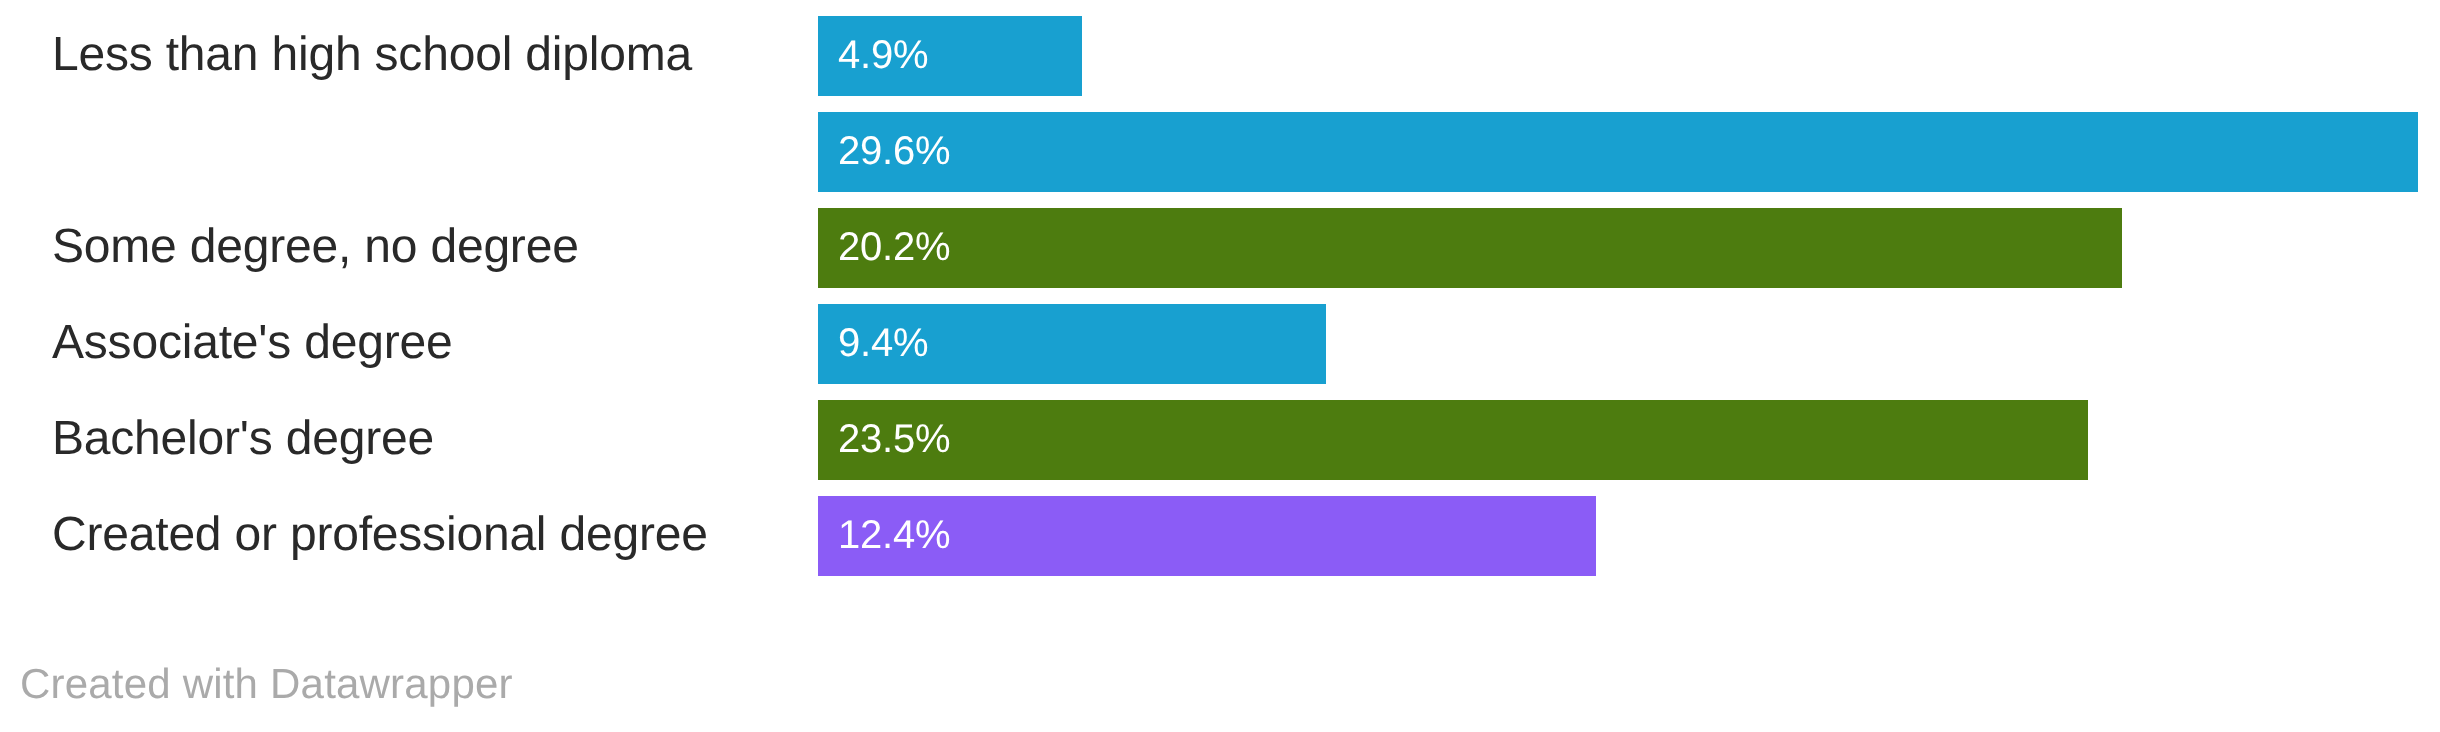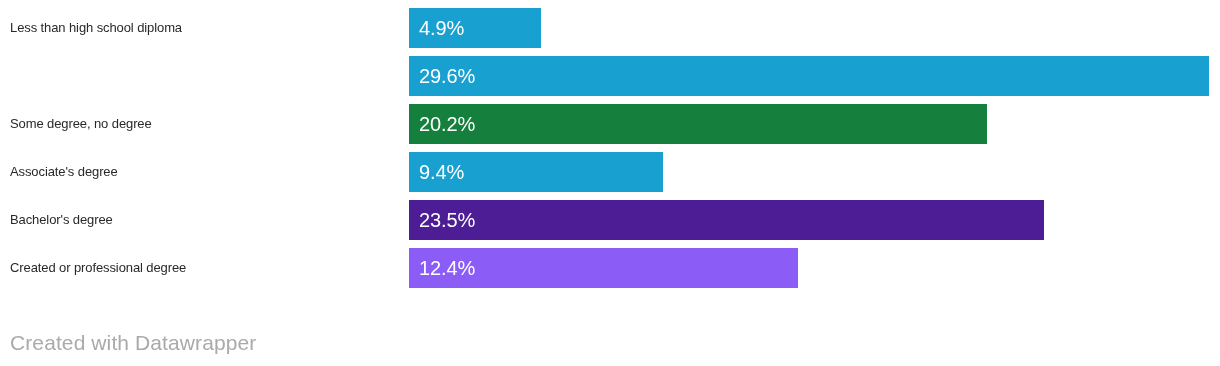--- a/index.html
+++ b/index.html
@@ -32,26 +32,26 @@
   .row {
     position: relative;
     height: 40px;
     margin-bottom: 8px;
     display: flex;
     align-items: center;
   }
 
   .row-label {
     position: absolute;
-    left: 10px;
+    left: 26px;
     top: 0;
     height: 40px;
     line-height: 40px;
     width: 389px;
-    font-size: 13px;
+    font-size: 24px;
     color: #292929;
     letter-spacing: -0.1px;
     white-space: nowrap;
   }
 
   .bar-track {
     position: absolute;
     left: 409px;
     top: 0;
     height: 40px;
@@ -107,39 +107,39 @@
       <div class="bar-track">
         <div class="bar" style="width: 800px; background: rgb(24, 160, 208);">
           <span class="bar-value" style="color: rgb(255, 255, 255);">29.6%</span>
         </div>
       </div>
     </div>
 
     <div class="row">
       <div class="row-label" style="color: rgb(41, 41, 41);">Some degree, no degree</div>
       <div class="bar-track">
-        <div class="bar" style="width: 578px; background: #15803d;">
+        <div class="bar" style="width: 652px; background: #4d7c0f;">
           <span class="bar-value" style="color: rgb(255, 255, 255);">20.2%</span>
         </div>
       </div>
     </div>
 
     <div class="row">
       <div class="row-label" style="color: rgb(41, 41, 41);">Associate's degree</div>
       <div class="bar-track">
         <div class="bar" style="width: 254.054px; background: rgb(24, 160, 208);">
           <span class="bar-value" style="color: rgb(255, 255, 255);">9.4%</span>
         </div>
       </div>
     </div>
 
     <div class="row">
       <div class="row-label" style="color: rgb(41, 41, 41);">Bachelor's degree</div>
       <div class="bar-track">
-        <div class="bar" style="width: 635.135px; background: #4c1d95;">
+        <div class="bar" style="width: 635.135px; background: #4d7c0f;">
           <span class="bar-value" style="color: rgb(255, 255, 255);">23.5%</span>
         </div>
       </div>
     </div>
 
     <div class="row">
       <div class="row-label" style="color: rgb(41, 41, 41);">Created or professional degree</div>
       <div class="bar-track">
         <div class="bar" style="width: 389px; background: #8b5cf6;">
           <span class="bar-value" style="color: rgb(255, 255, 255);">12.4%</span>

